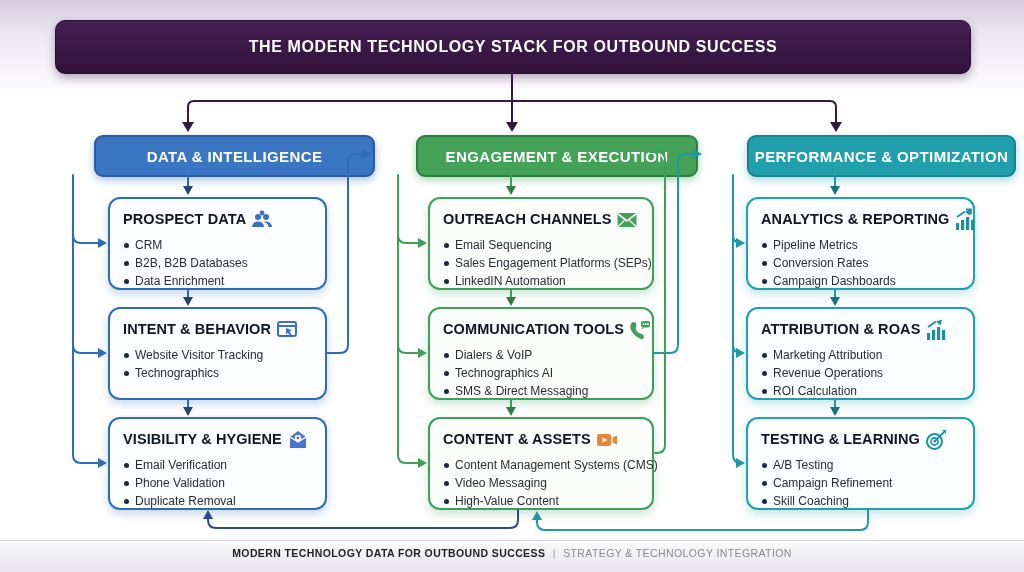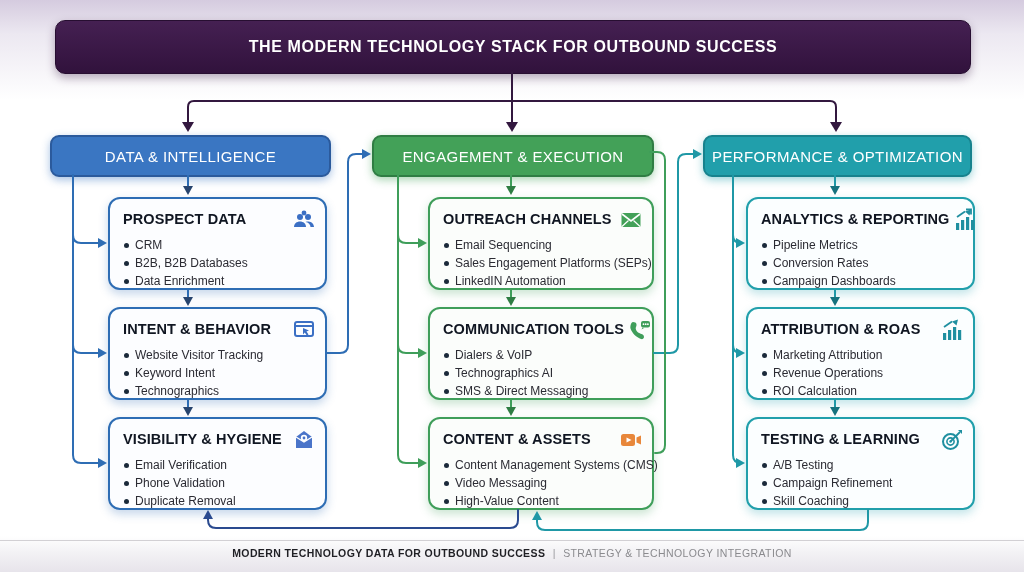--- a/index.html
+++ b/index.html
@@ -14,35 +14,35 @@
     background:linear-gradient(180deg,#452052 0%,#371643 70%,#31123c 100%);
     border:1px solid #270e31;border-radius:10px;
     box-shadow:0 4px 10px rgba(55,22,67,.35);
     display:flex;align-items:center;justify-content:center;
     color:#fff;font-size:16px;font-weight:bold;letter-spacing:.6px;white-space:nowrap;
   }
   
   .col-header{
     position:absolute;top:135px;height:38px;border-radius:9px;
     display:flex;align-items:center;justify-content:center;
-    color:#fff;font-size:15px;font-weight:normal;letter-spacing:.4px;white-space:nowrap;z-index:2;
+    color:#fff;font-size:15px;font-weight:bold;letter-spacing:.4px;white-space:nowrap;z-index:2;margin-left:44px;
   }
   .col-header.blue {left:50px; width:277px;background:#3a76c2;border:2px solid #2b5a9c;box-shadow:0 3px 8px rgba(58,118,194,.45);}
   .col-header.green{left:372px;width:278px;background:#43a158;border:2px solid #2f7d43;box-shadow:0 3px 8px rgba(67,161,88,.45);}
   .col-header.teal {left:703px;width:265px;background:#219fab;border:2px solid #17828d;box-shadow:0 3px 8px rgba(33,159,171,.45);}
   
   .box{
     position:absolute;border-radius:12px;z-index:2;box-sizing:border-box;
     padding:9px 9px 6px 13px;height:93px;background:#fdfdfe;
   }
   .box.c0{left:108px;width:219px;border:2px solid #2e6db4;box-shadow:0 4px 10px rgba(46,109,180,.28);background:#fcfdff;}
   .box.c1{left:428px;width:226px;border:2px solid #3f9e5a;box-shadow:0 4px 10px rgba(63,158,90,.28);background:#fbfdfb;}
   .box.c2{left:746px;width:229px;border:2px solid #219fab;box-shadow:0 4px 10px rgba(33,159,171,.28);background:#fbfeff;}
   .box.r0{top:197px}.box.r1{top:307px}.box.r2{top:417px}
-  .box-head{display:flex;align-items:flex-start;justify-content:space-between;}
+  .box-head{display:flex;align-items:flex-start;}
   .box-title{font-size:14.5px;font-weight:bold;color:#101622;letter-spacing:.1px;white-space:nowrap;padding-top:3px;}
   .box-icon{width:24px;height:24px;flex:0 0 24px;margin-left:4px;}
   ul.items{list-style:none;margin:4px 0 0 0;padding:0;}
   ul.items li{
     position:relative;padding-left:12px;font-size:12px;color:#2b2b33;line-height:1.5;white-space:nowrap;
   }
   ul.items li::before{
     content:"";position:absolute;left:1px;top:7px;width:5px;height:5px;border-radius:50%;background:#1b2a3a;
   }
   .dots-blue  li::before{background:#1e3046;}
@@ -93,21 +93,20 @@
     <div class="box-head">
       <div class="box-title">INTENT &amp; BEHAVIOR</div>
       <svg class="box-icon" viewBox="0 0 24 24">
         <rect x="3" y="4" width="18" height="14" rx="2" fill="none" stroke="#3b6fc4" stroke-width="2"></rect>
         <line x1="3" y1="8" x2="21" y2="8" stroke="#3b6fc4" stroke-width="2"></line>
         <path d="M11 10l6 2.5-2.5 1 2 3-1.7 1-2-3-1.8 2z" fill="#3b6fc4"></path>
       </svg>
     </div>
     <ul class="items dots-blue">
       <li>Website Visitor Tracking</li>
-      <li>Keyword Intent</li>
       <li>Technographics</li>
     </ul>
   </div>
 
   <div class="box c0 r2">
     <div class="box-head">
       <div class="box-title">VISIBILITY &amp; HYGIENE</div>
       <svg class="box-icon" viewBox="0 0 24 24">
         <path d="M4 9l8-6 8 6v11H4z" fill="#4a74c9"></path>
         <path d="M4 9l8 5 8-5" stroke="#ffffff" stroke-width="1.4" fill="none"></path>

